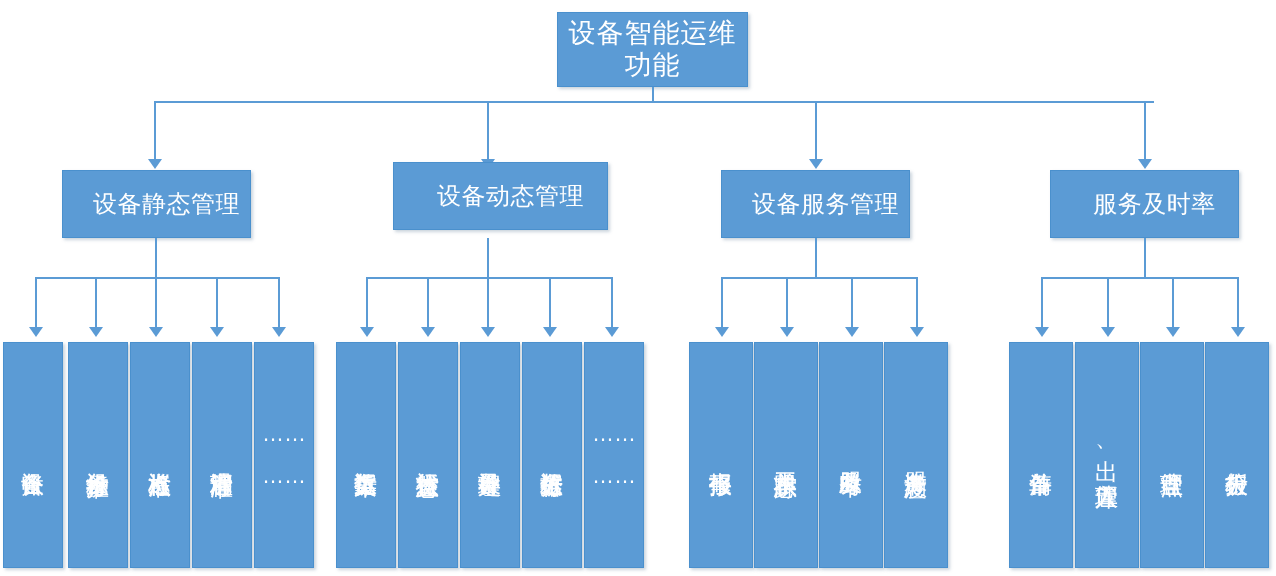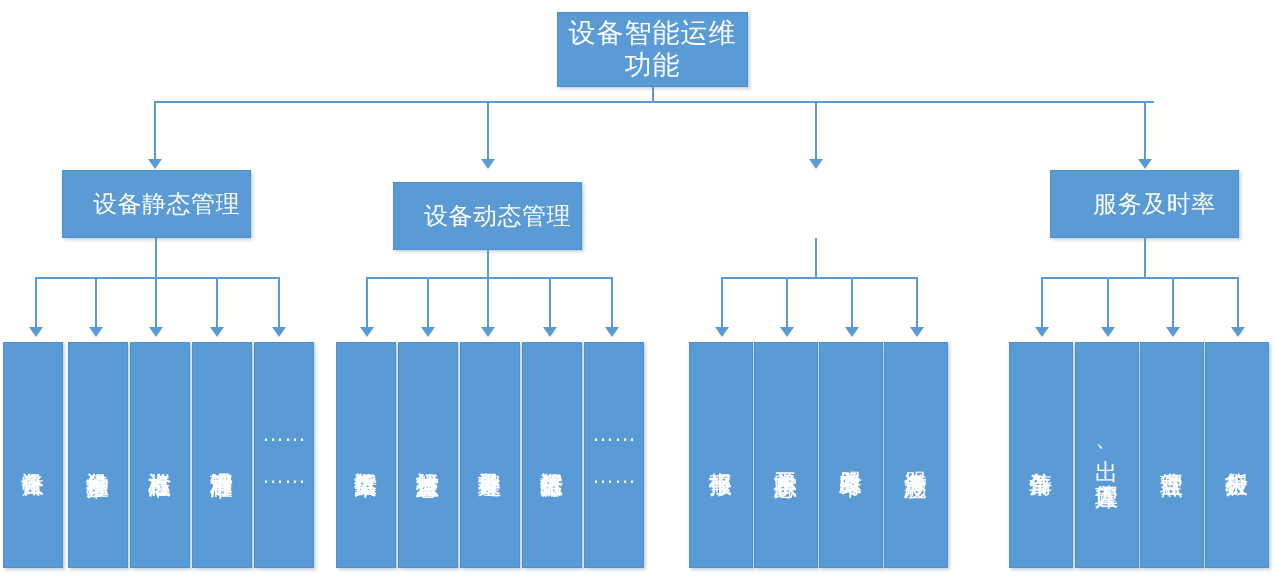--- a/index.html
+++ b/index.html
@@ -101,21 +101,22 @@
   <div class="conn vline" style="left:487px; top:101px; height:58px;"></div>
   <div class="arrow" style="left:481px; top:159px;"></div>
 
   <div class="conn vline" style="left:815px; top:101px; height:58px;"></div>
   <div class="arrow" style="left:809px; top:159px;"></div>
 
   <div class="conn vline" style="left:1144px; top:101px; height:58px;"></div>
   <div class="arrow" style="left:1138px; top:159px;"></div>
 
   <div class="node lvl2" style="left:62px; top:170px; width:189px; height:68px;">设备静态管理</div>
-  <div class="node lvl2" style="left:393px; top:182px; width:189px; height:68px;">设备动态管理</div>
+  <div class="node lvl2" style="left:393px; top:162px; width:215px; height:68px;">设备动态管理</div>
+  <div class="node lvl2" style="left:721px; top:170px; width:189px; height:68px;">设备服务管理</div>
   <div class="node lvl2" style="left:1050px; top:170px; width:189px; height:68px;">服务及时率</div>
 
   <div class="conn vline" style="left:155px; top:238px; height:40px;"></div>
   <div class="conn hline" style="left:35px; top:277px; width:245px;"></div>
 
   <div class="conn vline" style="left:35px; top:277px; height:50px;"></div>
   <div class="arrow" style="left:29px; top:327px;"></div>
 
   <div class="conn vline" style="left:95px; top:277px; height:50px;"></div>
   <div class="arrow" style="left:89px; top:327px;"></div>

